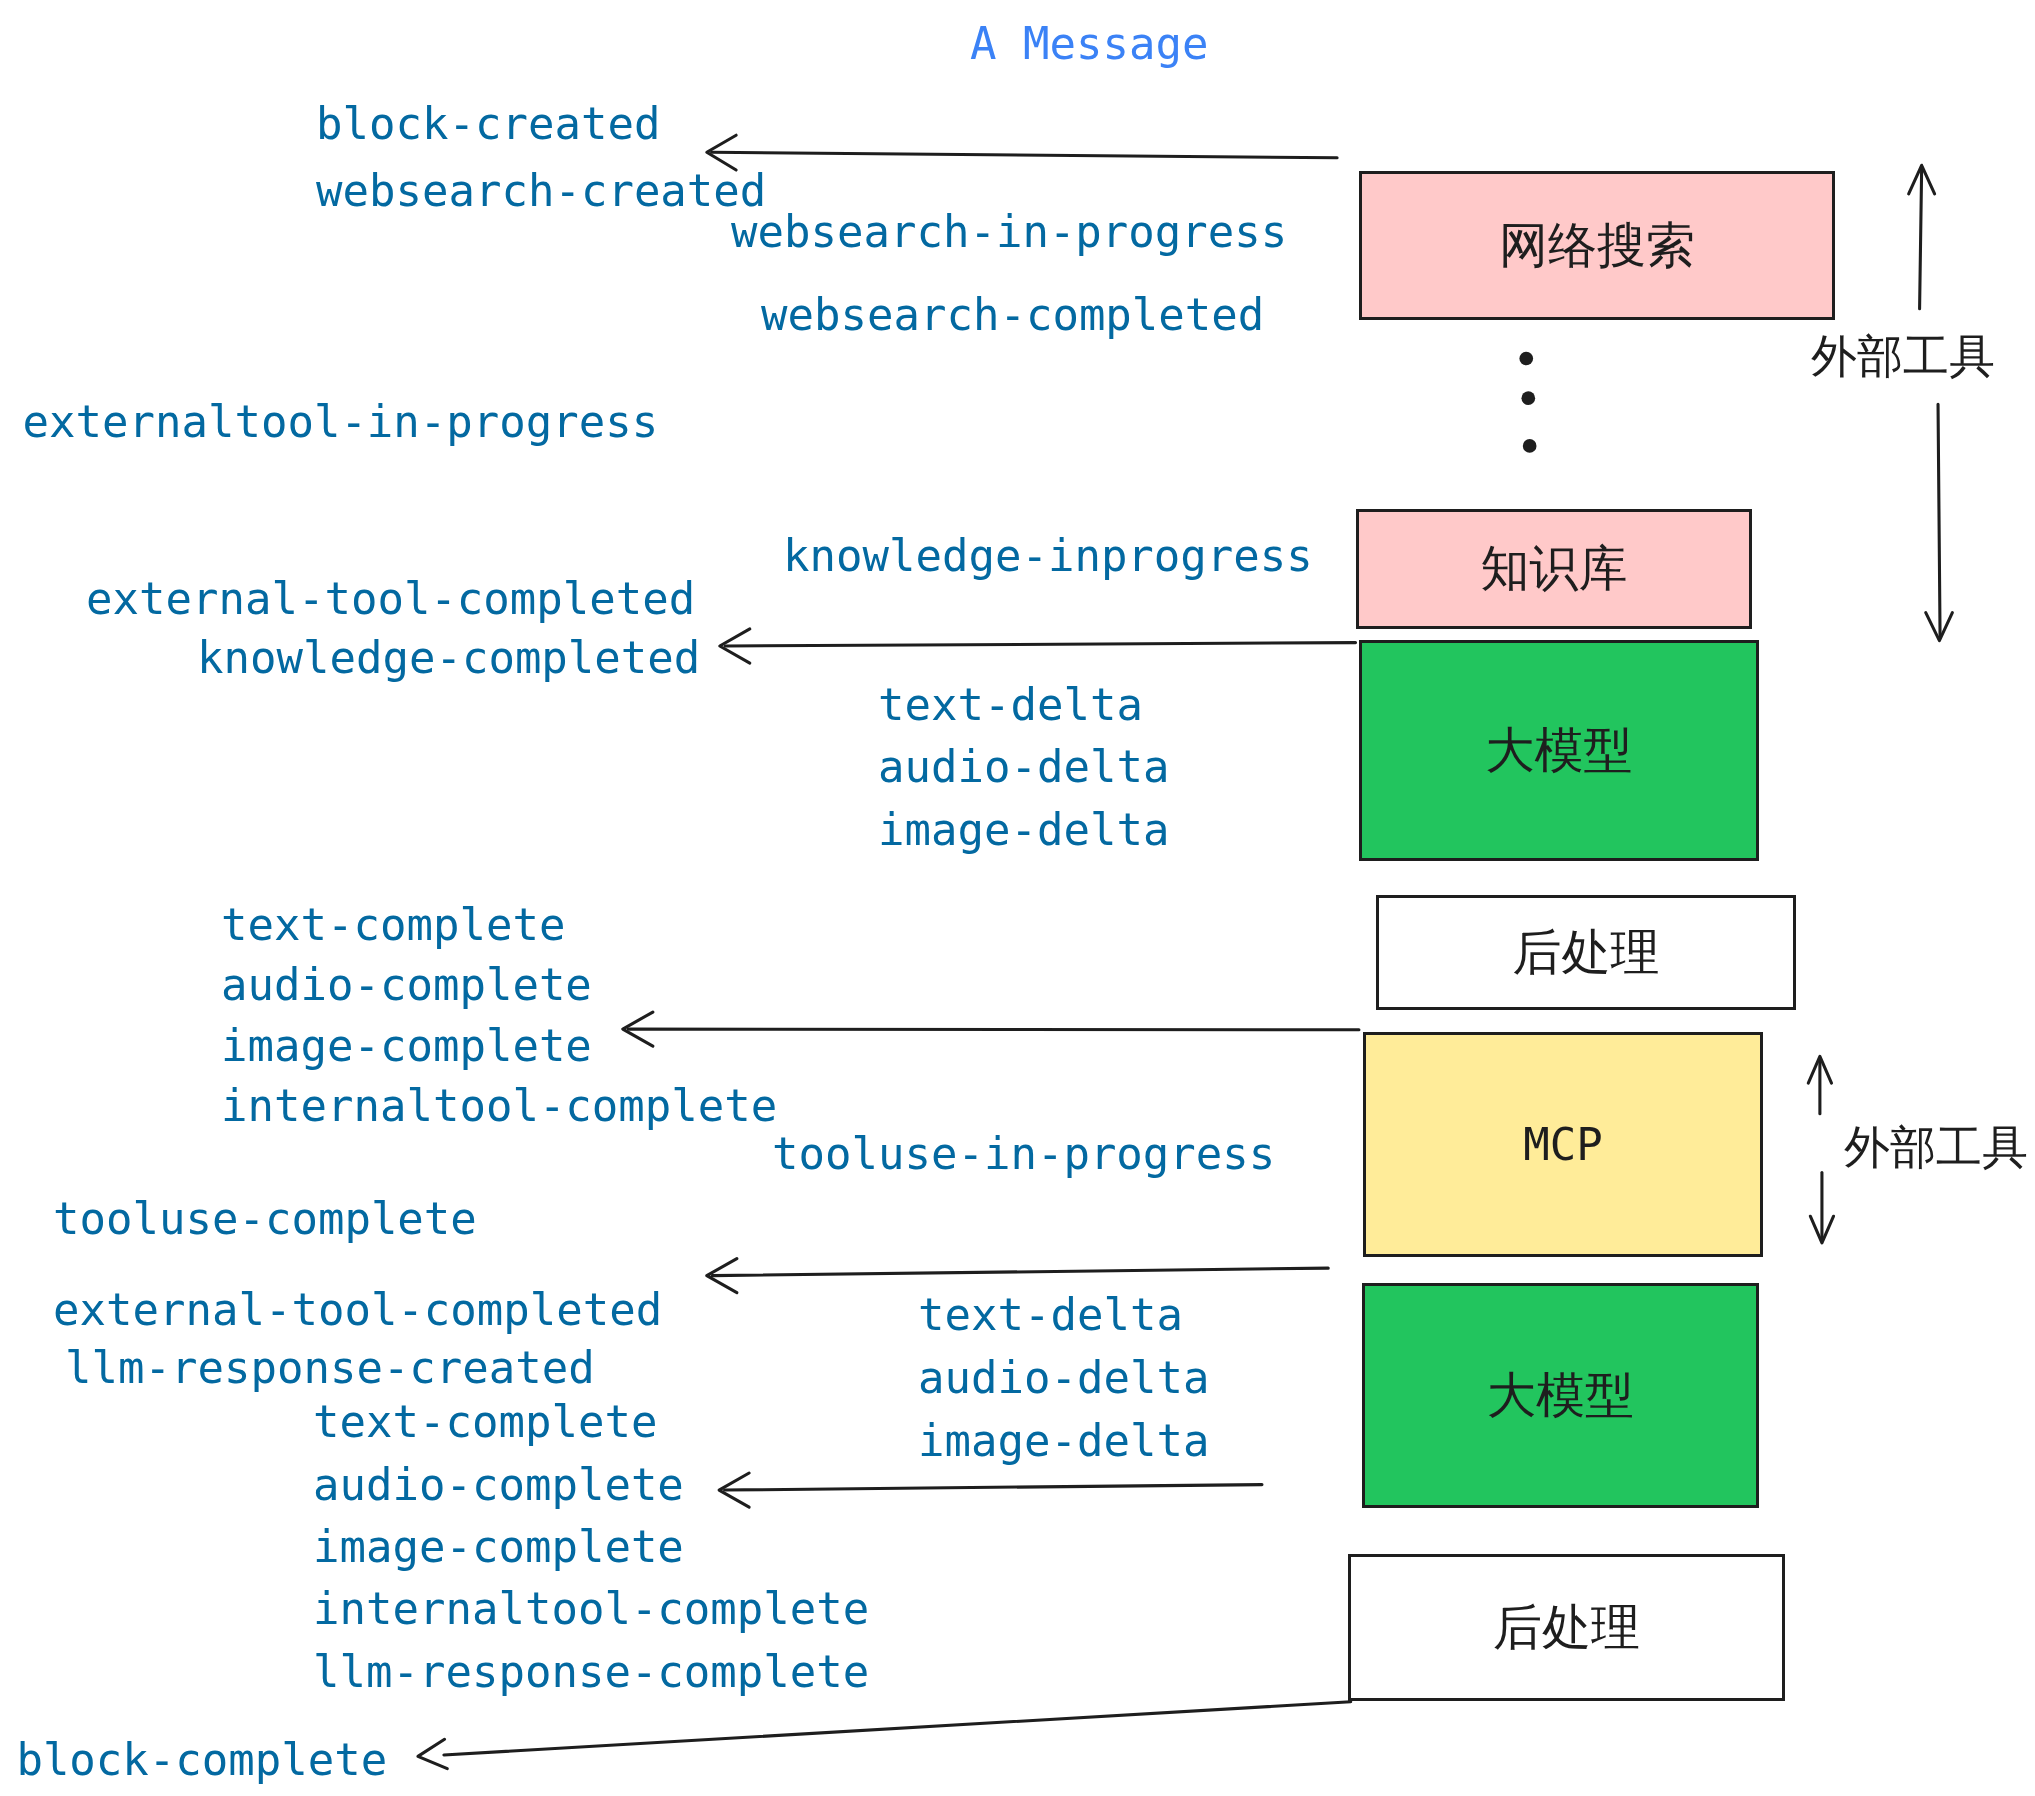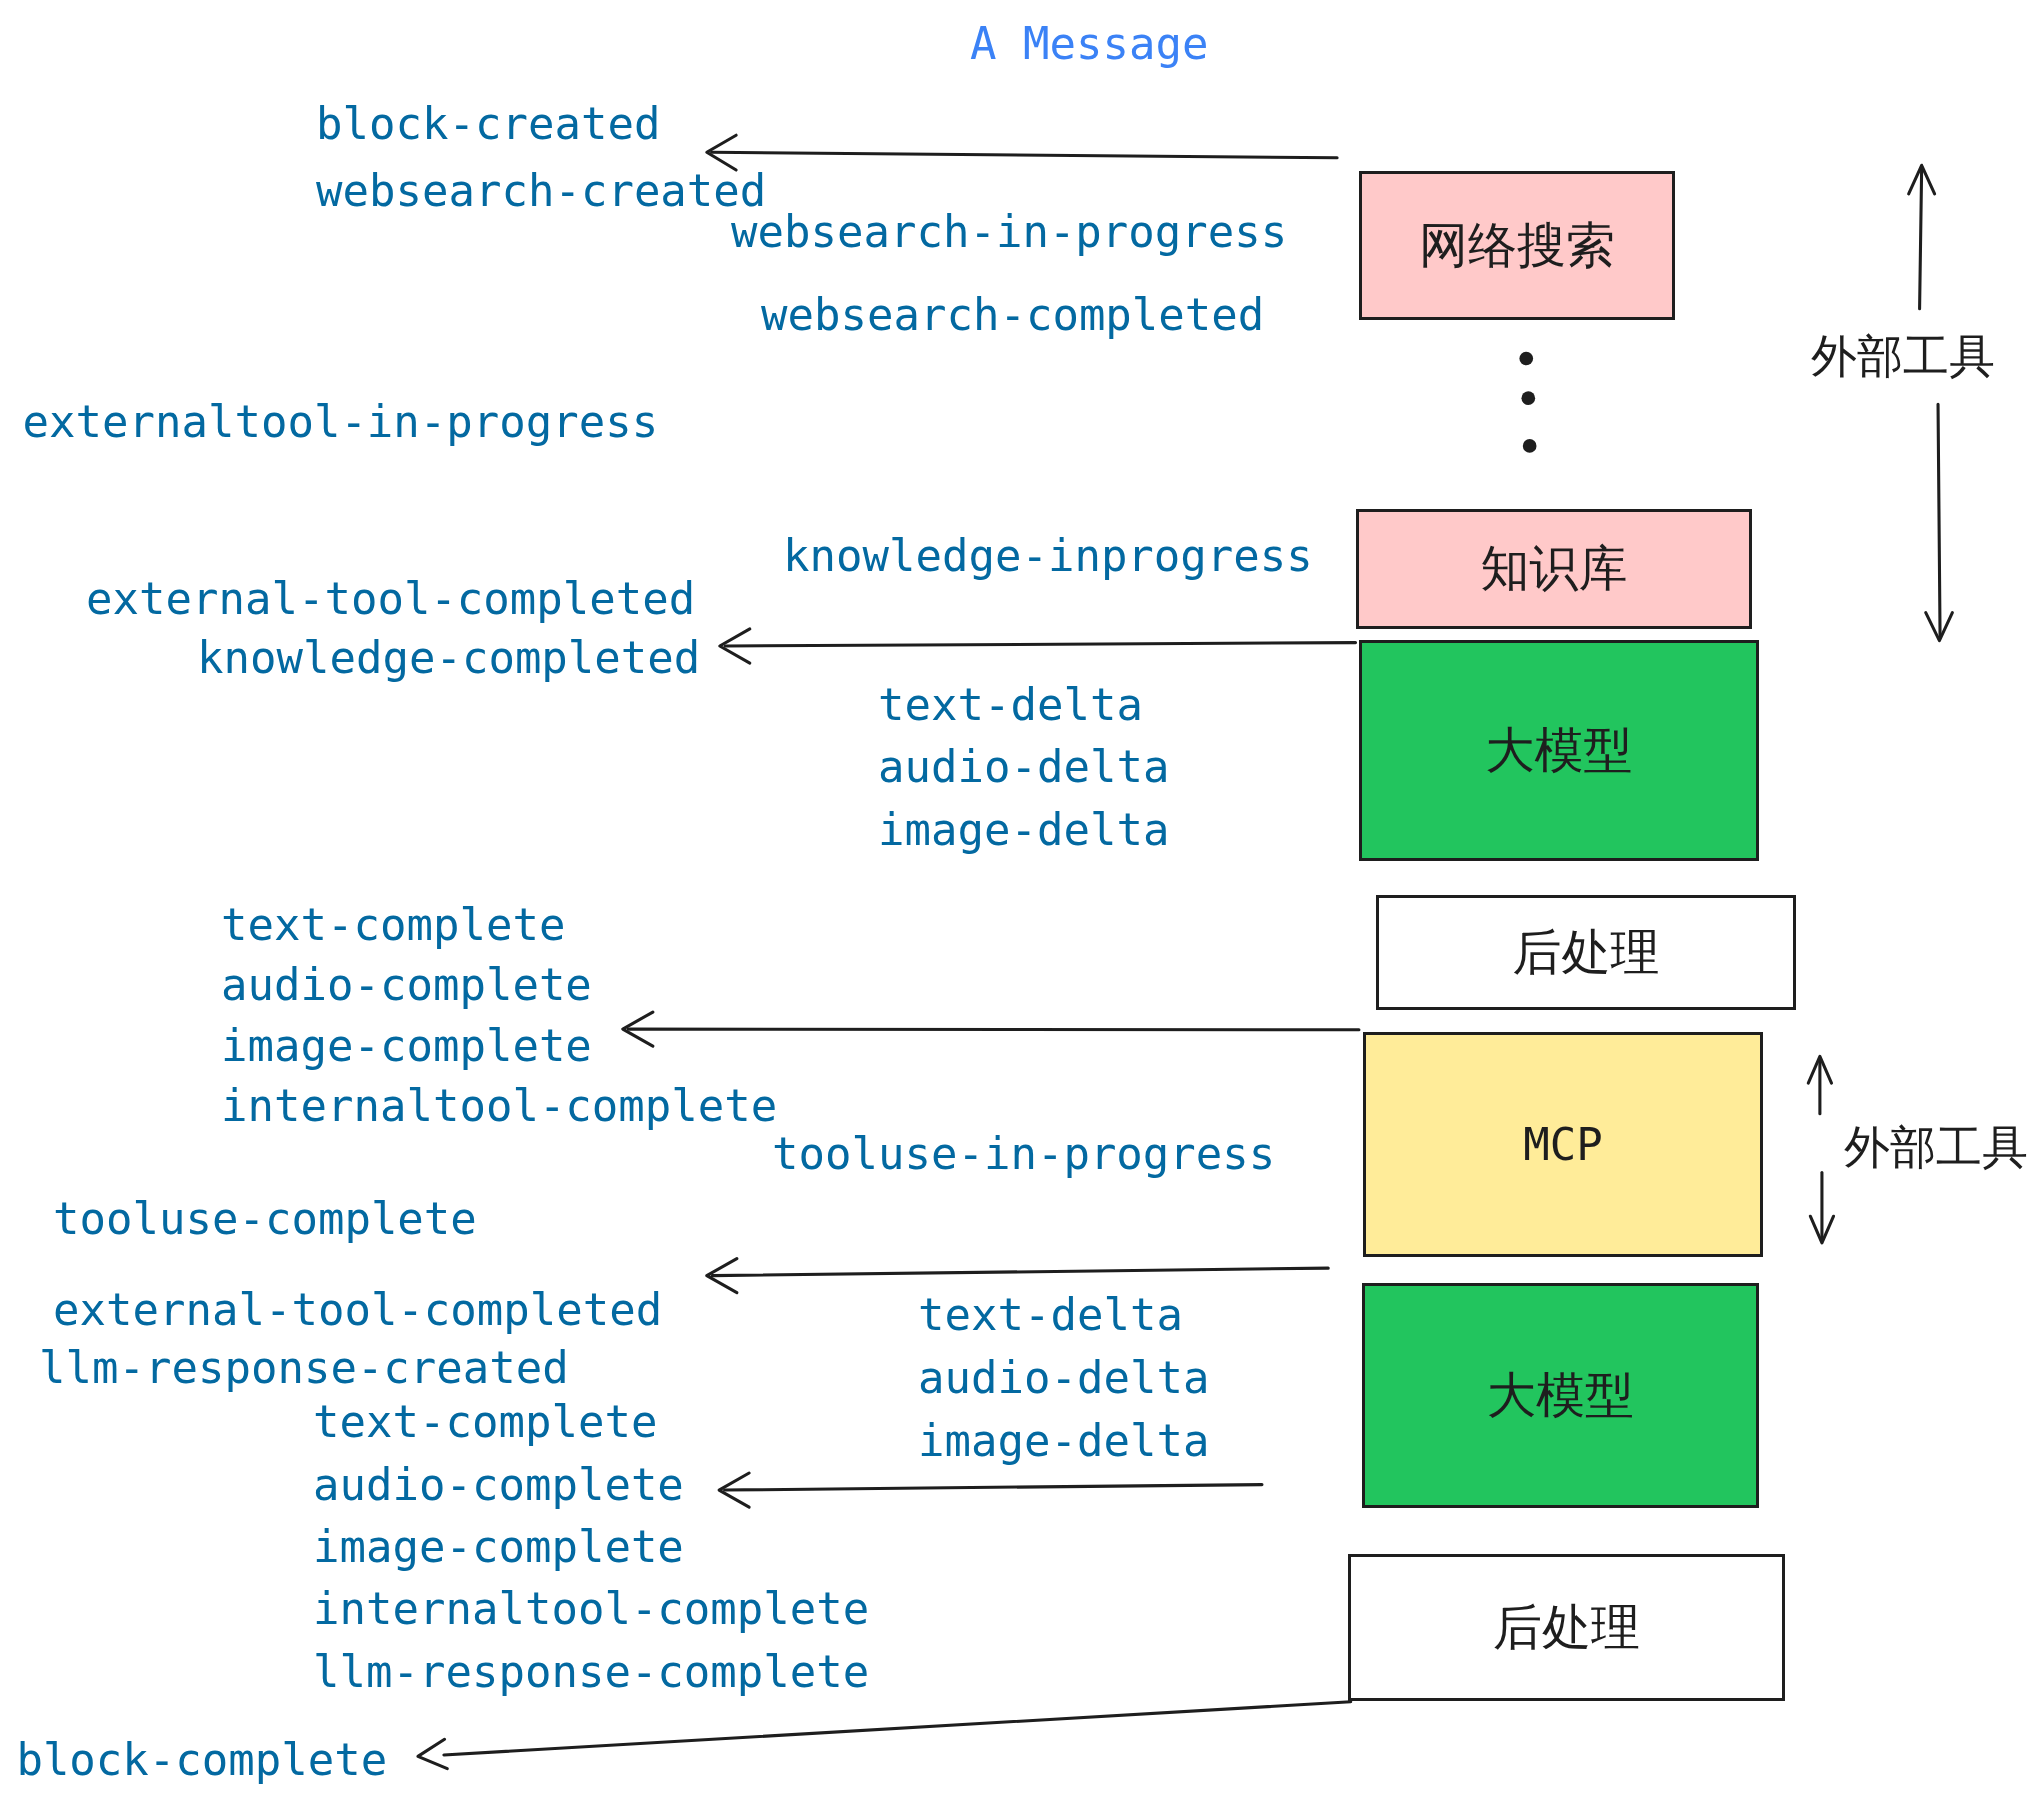--- a/index.html
+++ b/index.html
@@ -85,32 +85,32 @@
   <div class="ev" style="left:878px;top:682px;">text-delta</div>
   <div class="ev" style="left:878px;top:744px;">audio-delta</div>
   <div class="ev" style="left:878px;top:807px;">image-delta</div>
   <div class="ev" style="left:221px;top:902px;">text-complete</div>
   <div class="ev" style="left:221px;top:962px;">audio-complete</div>
   <div class="ev" style="left:221px;top:1023px;">image-complete</div>
   <div class="ev" style="left:221px;top:1083px;">internaltool-complete</div>
   <div class="ev" style="left:772px;top:1131px;">tooluse-in-progress</div>
   <div class="ev" style="left:53px;top:1196px;">tooluse-complete</div>
   <div class="ev" style="left:53px;top:1287px;">external-tool-completed</div>
-  <div class="ev" style="left:39px;top:1345px;">llm-response-created</div>
+  <div class="ev" style="left:65px;top:1345px;">llm-response-created</div>
   <div class="ev" style="left:918px;top:1292px;">text-delta</div>
   <div class="ev" style="left:918px;top:1355px;">audio-delta</div>
   <div class="ev" style="left:918px;top:1418px;">image-delta</div>
   <div class="ev" style="left:313px;top:1399px;">text-complete</div>
   <div class="ev" style="left:313px;top:1462px;">audio-complete</div>
   <div class="ev" style="left:313px;top:1524px;">image-complete</div>
   <div class="ev" style="left:313px;top:1586px;">internaltool-complete</div>
   <div class="ev" style="left:313px;top:1649px;">llm-response-complete</div>
   <div class="ev" style="left:16.4px;top:1737px;">block-complete</div>
 
-  <div class="node fill-pink" style="left:1359px;top:171px;width:316px;height:149px;">
+  <div class="node fill-pink" style="left:1359px;top:171px;width:476px;height:149px;">
     <span class="lbl">网络搜索</span>
   </div>
   <div class="node fill-pink" style="left:1356px;top:509px;width:396px;height:120px;">
     <span class="lbl">知识库</span>
   </div>
   <div class="node fill-green" style="left:1359px;top:640px;width:400px;height:221px;">
     <span class="lbl">大模型</span>
   </div>
   <div class="node fill-white" style="left:1376px;top:895px;width:420px;height:115px;">
     <span class="lbl">后处理</span>

